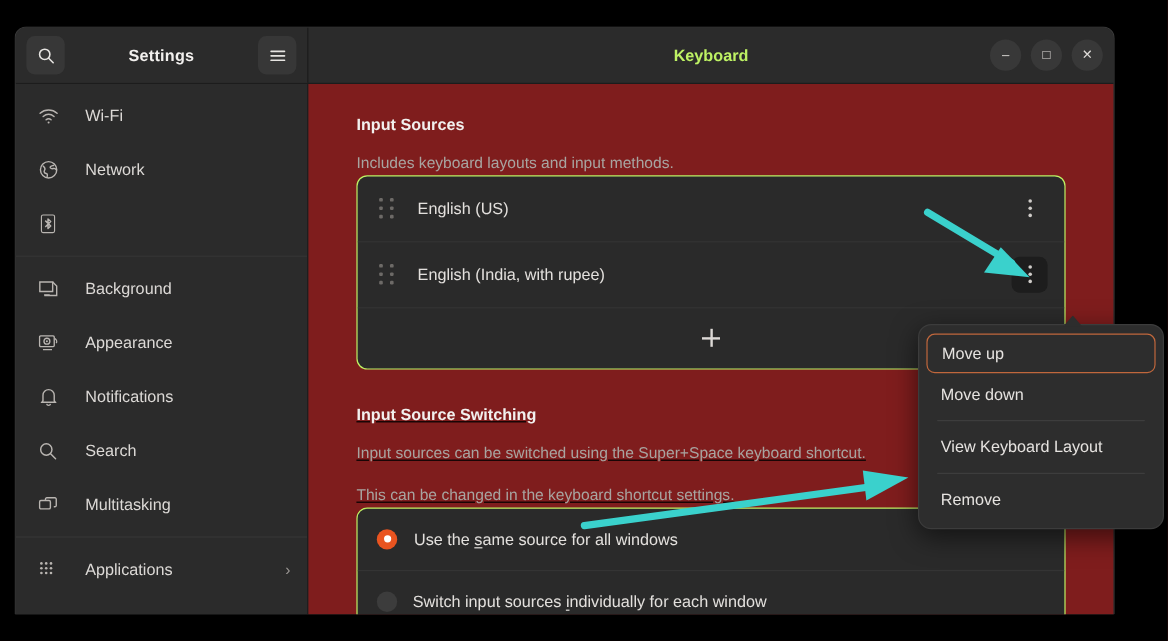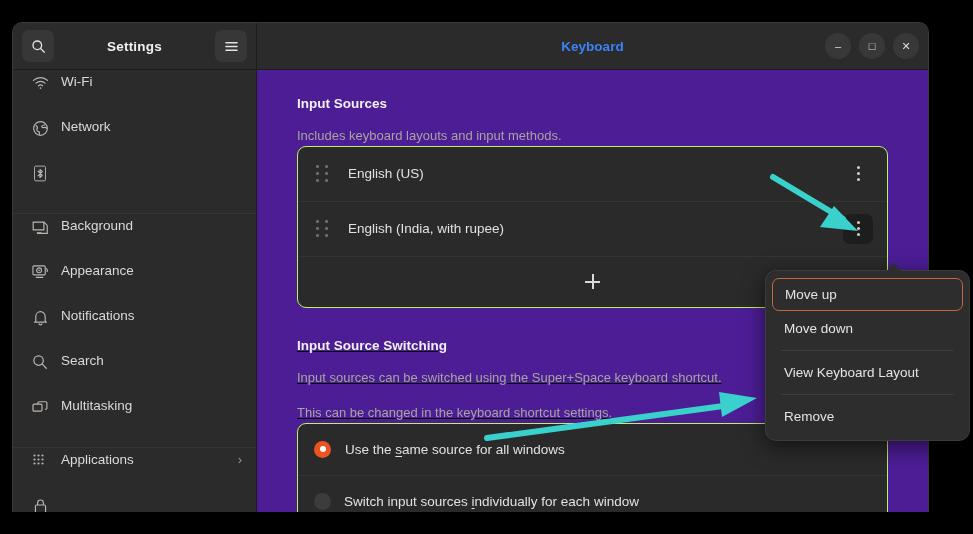--- a/index.html
+++ b/index.html
@@ -63,21 +63,21 @@
     font-weight: bold;
     color: #f2f0ee;
     letter-spacing: .2px;
   }
   .win-title {
     position: absolute;
     left: 0; right: 0;
     text-align: center;
     font-size: 13.5px;
     font-weight: bold;
-    color: #3b82f6;
+    color: #bef264;
     pointer-events: none;
   }
   .wincontrols {
     margin-left: auto;
     display: flex;
     gap: 8px;
     z-index: 2;
   }
   .wc {
     width: 26px; height: 26px;
@@ -97,43 +97,44 @@
     width: 244px;
     background: #2b2b2b;
     border-right: 1px solid #1c1c1c;
     padding: 4px 0 0 0;
     overflow: hidden;
     flex: 0 0 auto;
   }
   .nav-item {
     height: 45px;
     display: flex;
+    align-items: center;
     padding: 0 14px 0 18px;
     color: #dcd9d6;
     font-size: 13.5px;
-    gap: 12px;
+    gap: 22px;
   }
   .nav-icon {
     width: 18px; height: 18px;
     display: flex; align-items: center; justify-content: center;
     color: #b9b5b1;
     flex: 0 0 auto;
   }
   .nav-label { flex: 1; }
   .nav-chev { color: #9a9693; font-size: 13px; }
   .nav-sep {
     height: 1px;
     background: #353535;
     margin: 4px 0;
   }
 
   
   .content {
     flex: 1;
-    background: #4c1d95;
+    background: #7f1d1d;
     padding: 26px 0 0 0;
     overflow: hidden;
     position: relative;
   }
   .content-inner { padding: 0 40px; }
 
   .sec-title {
     font-size: 13.5px;
     font-weight: bold;
     color: #f2f0ee;

